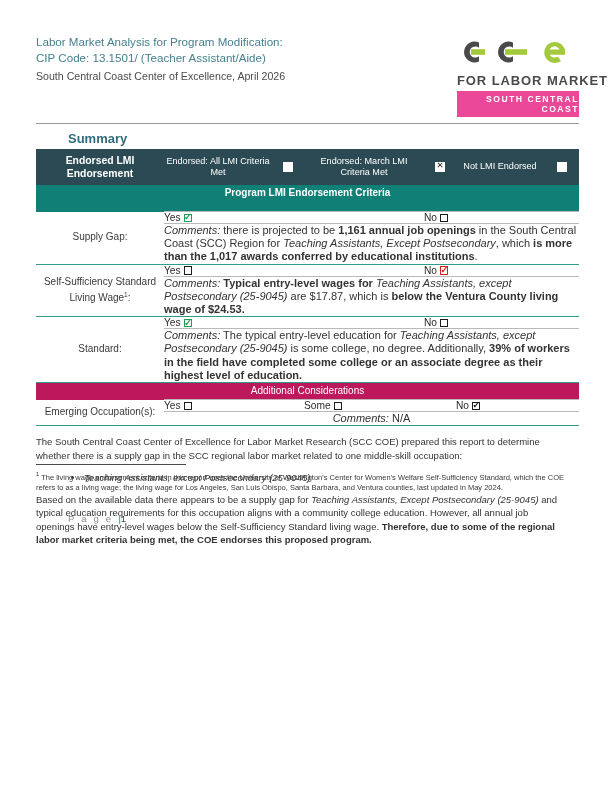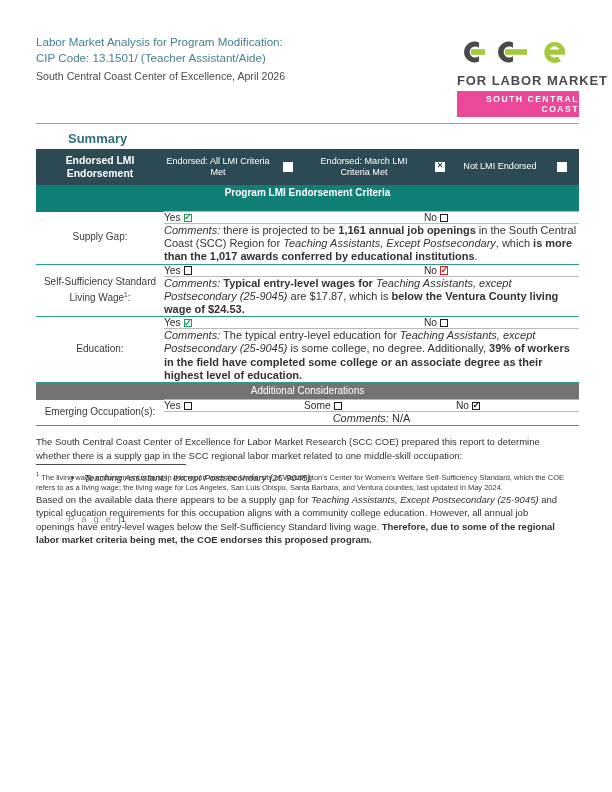--- a/index.html
+++ b/index.html
@@ -192,21 +192,21 @@
     color: #333333;
     padding: 4px 6px 5px 2px;
     text-align: left;
   }
   .comment-cell i { font-style: italic; }
   .comment-cell b { font-weight: bold; }
 
   .rowline td { border-bottom: 1.4px solid #2f9c8a; padding: 0; height: 0; }
 
   .addl-row td {
-    background: #737373;
+    background: #be185d;
     color: #ffffff;
     text-align: center;
     font-size: 10px;
     padding: 2px 0 3px 0;
   }
 
   
   .body-text {
     font-size: 9.5px;
     line-height: 13.3px;
@@ -350,21 +350,21 @@
       <tr>
         <td colspan="6" class="comment-cell divider-inner">
           <i>Comments:</i><span> <b>Typical entry-level wages for</b> <i>Teaching Assistants, except Postsecondary (25-9045)</i> are $17.87, which is <b>below the Ventura County living wage of $24.53.</b></span>
         </td>
       </tr>
       <tr class="rowline">
           <td colspan="7"></td>
         </tr>
 
       <tr>
-        <td rowspan="2" class="sec-label">Education:</td>
+        <td rowspan="2" class="sec-label">Standard:</td>
         <td colspan="3" class="yn-cell divider-inner">
           <span>Yes</span><span class="box chk-green"></span>
         </td>
         <td colspan="3" class="yn-cell divider-inner">
           <span>No</span><span class="box"></span>
         </td>
       </tr>
       <tr>
         <td colspan="6" class="comment-cell divider-inner">
           <i>Comments:</i><span> The typical entry-level education for <i>Teaching Assistants, except Postsecondary (25-9045)</i> is some college, no degree. Additionally, <b>39% of workers in the field have completed some college or an associate degree as their highest level of education.</b></span>

